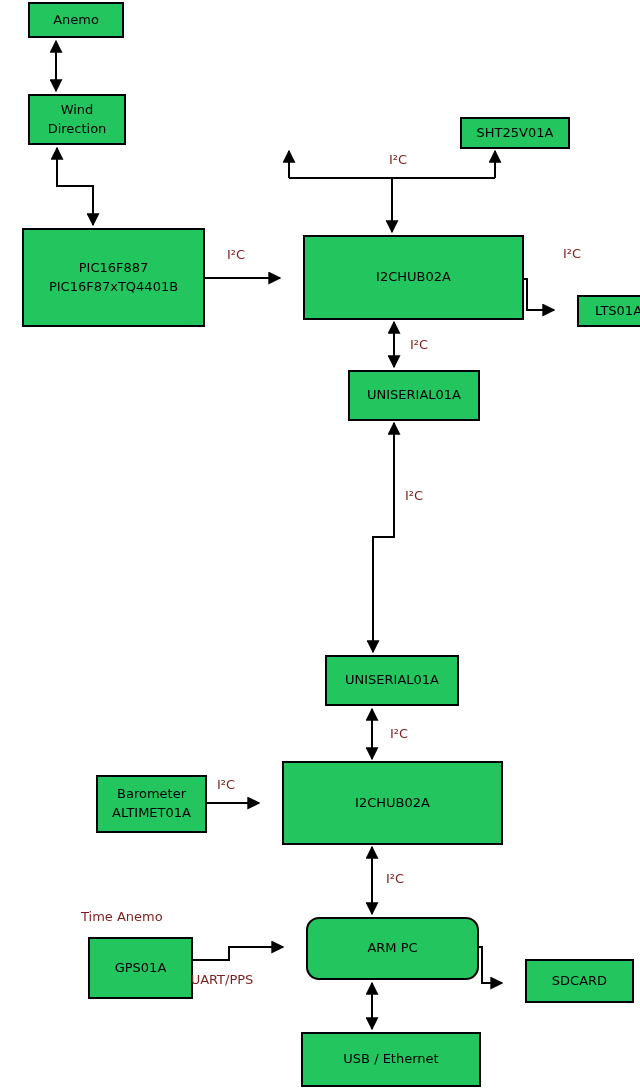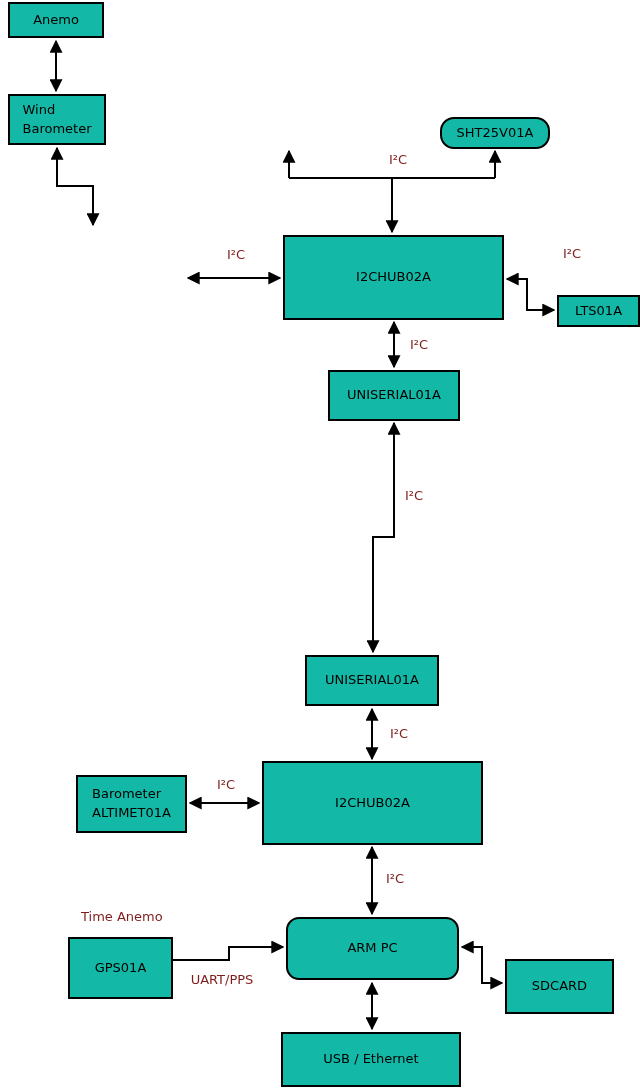--- a/index.html
+++ b/index.html
@@ -18,25 +18,27 @@
   #edge-layer {
     position: absolute;
     left: 0;
     top: 0;
     width: 640px;
     height: 1089px;
   }
   .node {
     position: absolute;
     box-sizing: border-box;
-    background: #14b8a6;
+    background: #22c55e;
     border: 2px solid #000000;
     display: flex;
     align-items: center;
     justify-content: center;
+    text-align: center;
+    margin-left: 20px;
   }
   .node-label {
     white-space: pre-line;
     font-size: 13px;
     line-height: 1.45;
     color: #000000;
   }
   .edge-label, .annotation {
     position: absolute;
     font-size: 13px;
@@ -74,23 +76,27 @@
       <path d="M462,947 L482,947 L482,983 L502,983" marker-start="url(#ah)" marker-end="url(#ah)"></path>
       <path d="M372,983 L372,1029" marker-start="url(#ah)" marker-end="url(#ah)"></path>
     </g>
   </svg>
 
   <div class="node" style="left:8px;  top:2px;   width:96px;  height:36px;">
     <span class="node-label">Anemo</span>
   </div>
   <div class="node" style="left:8px;  top:94px;  width:98px;  height:51px;">
     <span class="node-label">Wind
-Barometer</span>
+Direction</span>
   </div>
-  <div class="node" style="left:440px;top:117px; width:110px; height:32px;border-radius:14px;">
+  <div class="node" style="left:2px;  top:228px; width:183px; height:99px;">
+    <span class="node-label">PIC16F887
+PIC16F87xTQ4401B</span>
+  </div>
+  <div class="node" style="left:440px;top:117px; width:110px; height:32px;">
     <span class="node-label">SHT25V01A</span>
   </div>
   <div class="node" style="left:283px;top:235px; width:221px; height:85px;">
     <span class="node-label">I2CHUB02A</span>
   </div>
   <div class="node" style="left:557px;top:295px; width:83px;  height:32px;">
     <span class="node-label">LTS01A</span>
   </div>
   <div class="node" style="left:328px;top:370px; width:132px; height:51px;">
     <span class="node-label">UNISERIAL01A</span>
@@ -104,21 +110,21 @@
   <div class="node" style="left:76px; top:775px; width:111px; height:58px;">
     <span class="node-label">Barometer
 ALTIMET01A</span>
   </div>
   <div class="node" style="left:68px; top:937px; width:105px; height:62px;">
     <span class="node-label">GPS01A</span>
   </div>
   <div class="node" style="left:286px;top:917px; width:173px; height:63px;border-radius:13px;">
     <span class="node-label">ARM PC</span>
   </div>
-  <div class="node" style="left:505px;top:959px; width:109px; height:55px;">
+  <div class="node" style="left:505px;top:959px; width:109px; height:44px;">
     <span class="node-label">SDCARD</span>
   </div>
   <div class="node" style="left:281px;top:1032px;width:180px; height:55px;">
     <span class="node-label">USB / Ethernet</span>
   </div>
 
   <span class="edge-label centered-x" style="left:236px;top:247px;">I²C</span>
   <span class="edge-label centered-x" style="left:398px;top:152px;">I²C</span>
   <span class="edge-label centered-x" style="left:572px;top:246px;">I²C</span>
   <span class="edge-label centered-x" style="left:419px;top:337px;">I²C</span>

